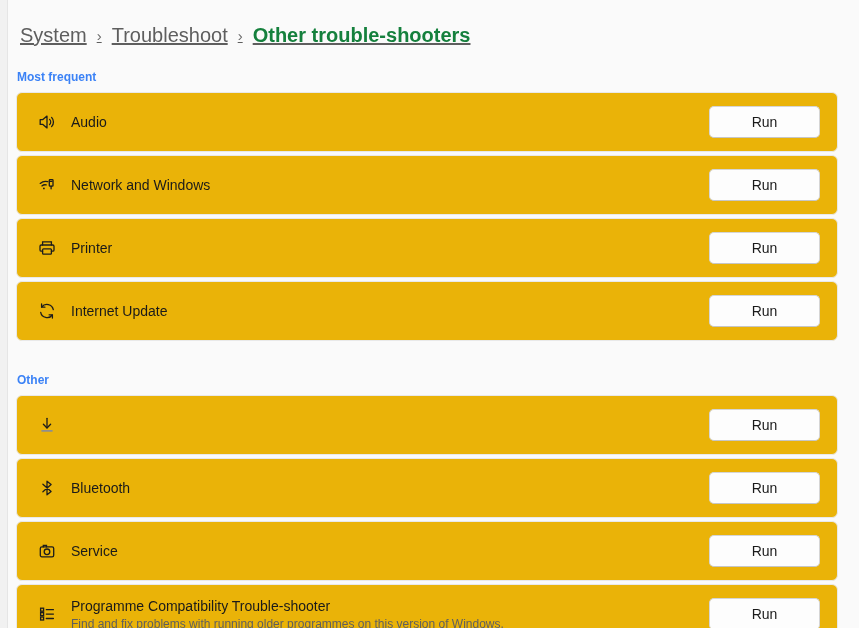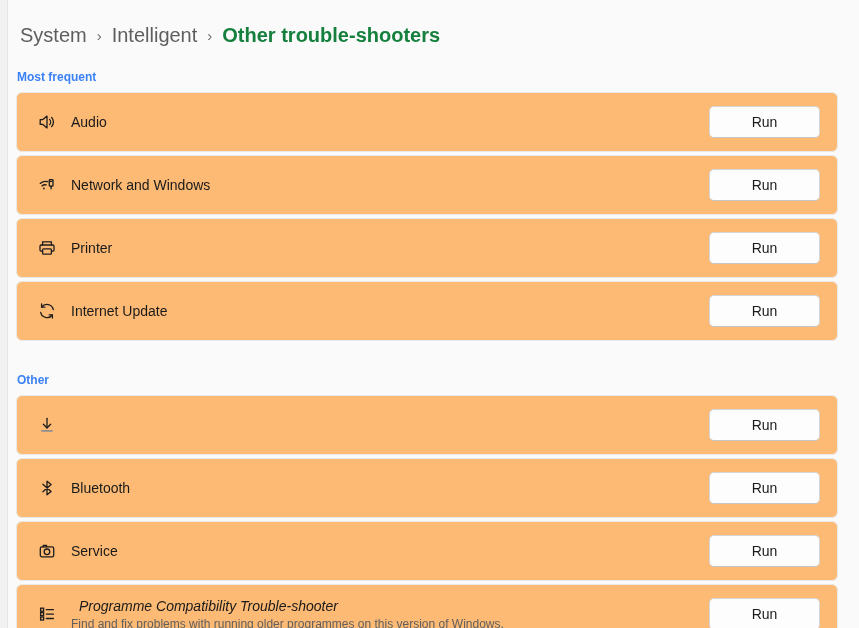--- a/index.html
+++ b/index.html
@@ -15,45 +15,46 @@
     position:absolute; left:0; top:0; width:8px; height:100%;
     background:#f1f1f1; border-right:1px solid #e5e5e5;
   }
   .main { position:absolute; left:16px; top:0; width:822px; }
 
   .breadcrumb {
     margin:20px 0 0 4px;
     display:flex; align-items:center; gap:10px;
     font-size:20px; line-height:28px; color:#5e5e5e;
     white-space:nowrap;
+    text-decoration:underline;
   }
   .breadcrumb .crumb { cursor:pointer; }
   .breadcrumb .sep { font-size:15px; color:#6b6b6b; padding-top:2px; }
   .breadcrumb .current { color:#15803d; font-weight:700; }
 
   .section-label {
     font-size:12px; font-weight:700; color:#3b82f6;
     margin:20px 0 8px 1px;
   }
   .section-label.second { margin-top:32px; }
 
   .card {
-    background:#fdba74;
+    background:#eab308;
     border:1px solid #e9e9e9;
     border-radius:6px;
     height:60px;
     display:flex; align-items:center;
     padding:0 17px 0 20px;
     margin-bottom:3px;
   }
   .icon { width:20px; height:20px; flex:none; display:flex; align-items:center; justify-content:center; }
   .icon svg { width:20px; height:20px; stroke:#1c1c1c; fill:none; stroke-width:1.3; stroke-linecap:round; }
   .row-label { margin-left:14px; font-size:14px; color:#1a1a1a; }
   .row-texts { margin-left:14px; display:flex; flex-direction:column; gap:3px; }
-  .row-texts .row-label { margin-left:8px;font-style:italic; }
+  .row-texts .row-label { margin-left:0; }
   .row-desc { font-size:12px; color:#5f5f5f; }
 
   .run-btn {
     margin-left:auto;
     width:111px; height:32px;
     background:#fdfdfd;
     border:1px solid #d5d5d5;
     border-bottom-color:#c6c6c6;
     border-radius:5px;
     font-family:inherit; font-size:14px; color:#1a1a1a;
@@ -65,21 +66,21 @@
 <body>
 
 <div class="screen">
   <div class="left-strip"></div>
 
   <div class="main">
 
     <div class="breadcrumb">
       <span class="crumb">System</span>
       <span class="sep">›</span>
-      <span class="crumb">Intelligent</span>
+      <span class="crumb">Troubleshoot</span>
       <span class="sep">›</span>
       <span class="current">Other trouble-shooters</span>
     </div>
 
     <div class="section-label">Most frequent</div>
 
     <div class="card">
       <span class="icon">
         <svg viewBox="0 0 20 20">
             <path d="M3.2 7.6h2.7L10 4.1v11.8l-4.1-3.5H3.2z" stroke-linejoin="round"></path>

